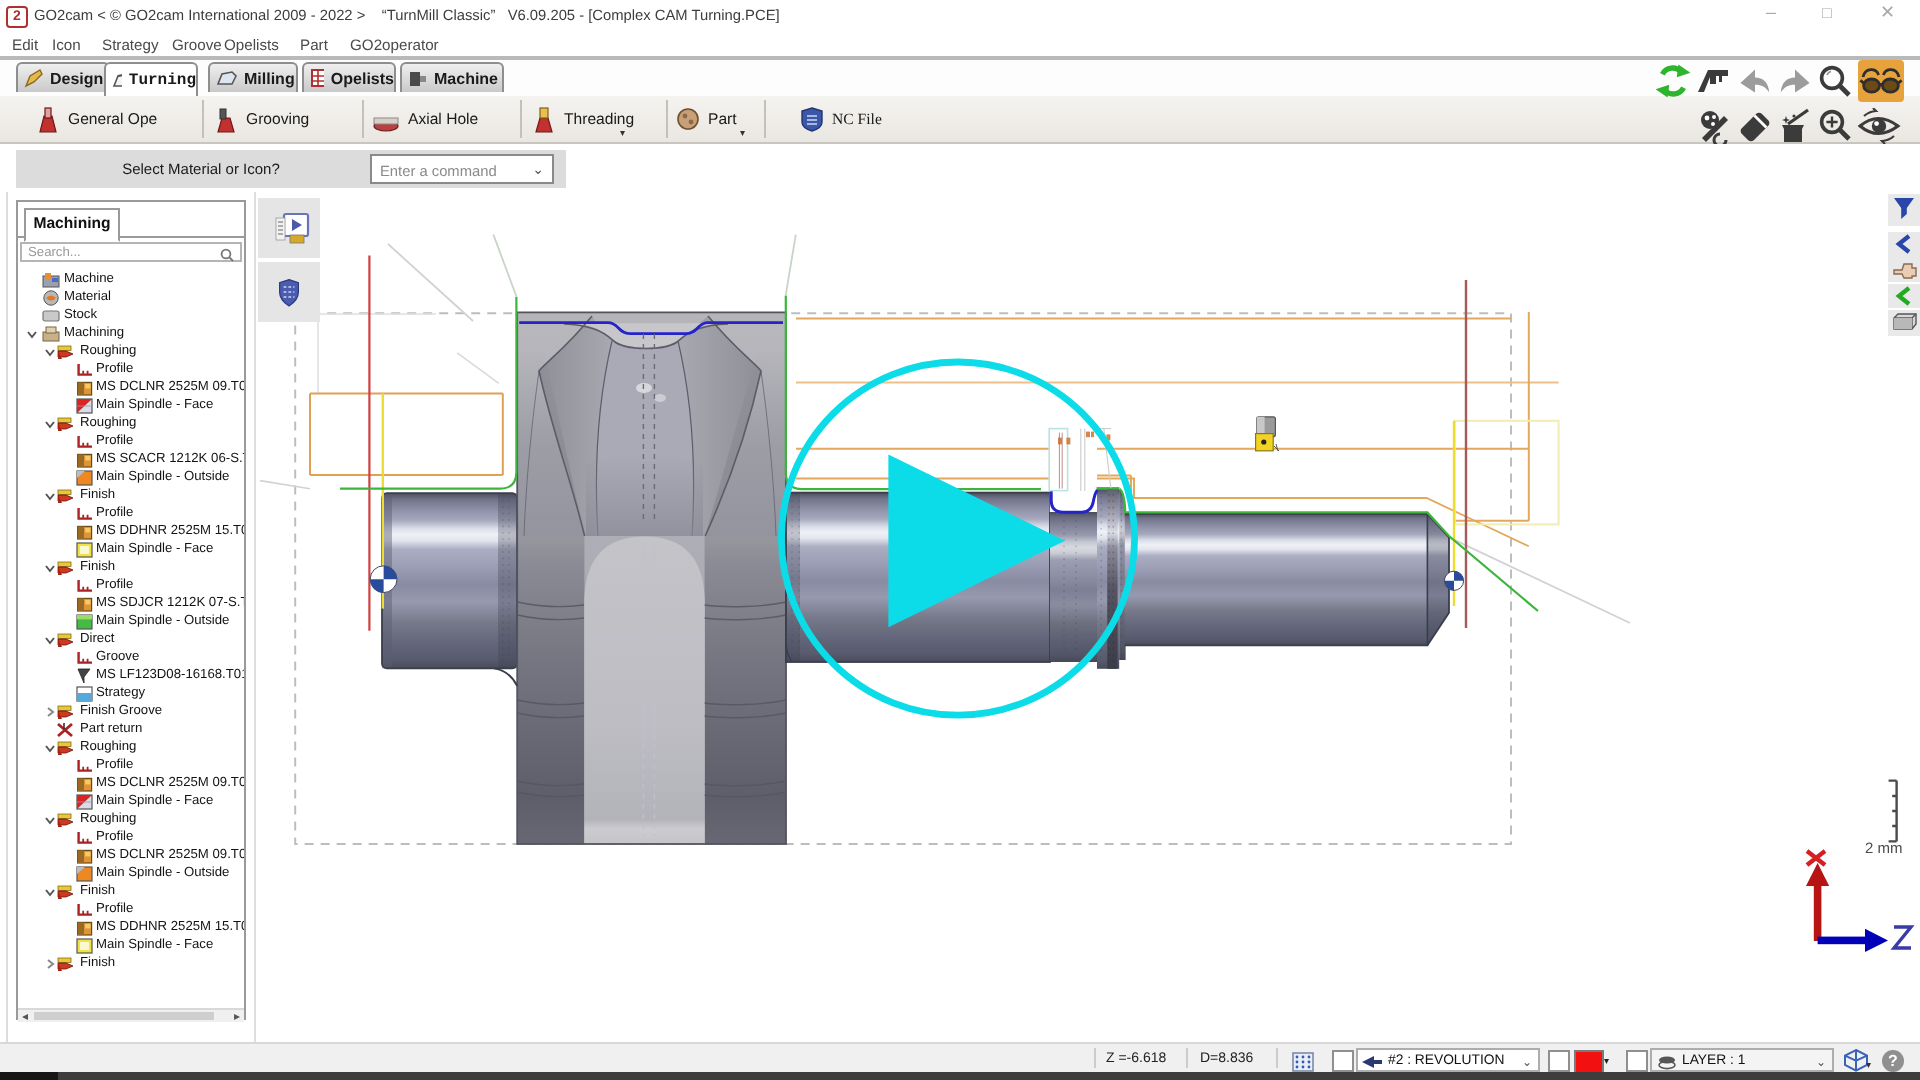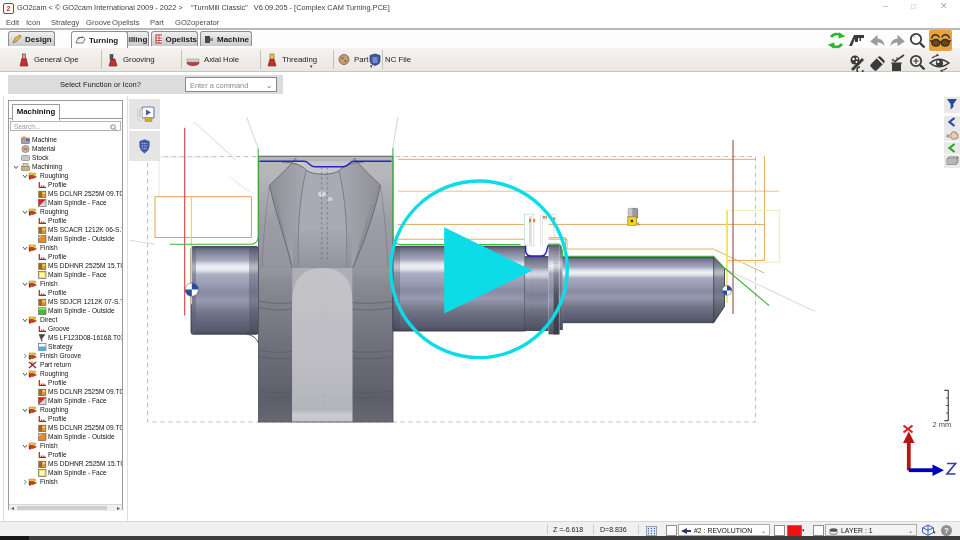--- a/index.html
+++ b/index.html
@@ -83,21 +83,21 @@
     <span style="left:150px;">Part</span>
   <span style="left:175px;">GO2operator</span>
 </div>
 <div id="tabline"></div>
 
 <div id="tabrow">
   <div class="tab" style="left:8px;width:47px;">
     <svg width="10" height="10">
         <path d="M1,9 L3,4 L8,1 L9,3 L5,7 Z" fill="#e8b84b" stroke="#8a6a20" stroke-width="0.7"></path>
       </svg>Design</div>
-  <div class="tab active" style="left:71px;width:57px;">
+  <div class="tab active" style="left:52px;width:47px;font-family:Liberation Mono, monospace;">
     <svg width="11" height="11">
         <path d="M1,8 L3,3 L8,2 L10,4 L8,8 Z" fill="#f5f5f5" stroke="#555" stroke-width="0.8"></path>
         <path d="M3,3 L8,2" stroke="#555"></path>
       </svg>Turning</div>
   <div class="tab" style="left:104px;width:45px;">
     <svg width="11" height="11">
         <path d="M1,8 L3,3 L8,2 L10,4 L8,8 Z" fill="#dde6f0" stroke="#555" stroke-width="0.8"></path>
       </svg>Milling</div>
   <div class="tab" style="left:151px;width:47px;">
     <svg width="10" height="10">
@@ -133,29 +133,29 @@
       </svg>Threading</div>
   <div class="dd" style="left:310px;top:15px;">▾</div>
   <div class="tsep" style="left:333px;"></div>
   <div class="tbtn" style="left:338px;"><svg width="12" height="13">
         <circle cx="6" cy="6.5" r="5" fill="#c8a078" stroke="#705030" stroke-width="0.8"></circle>
         <circle cx="4.5" cy="5" r="1.2" fill="#8a6a4a"></circle>
         <circle cx="7.5" cy="8" r="1.2" fill="#8a6a4a"></circle>
       </svg>Part</div>
   <div class="dd" style="left:370px;top:15px;">▾</div>
   <div class="tsep" style="left:382px;"></div>
-  <div class="tbtn" style="left:369px;"><svg width="12" height="13">
+  <div class="tbtn" style="left:400px;font-family:Liberation Serif, serif;"><svg width="12" height="13">
         <path d="M6,1 L11,2.5 V8 Q11,11 6,12.5 Q1,11 1,8 V2.5 Z" fill="#3a57a8" stroke="#223570" stroke-width="0.7"></path>
         <path d="M3.5,5 h5 M3.5,7 h5 M3.5,9 h5" stroke="#cfd8f0" stroke-width="0.8"></path>
       </svg>NC File</div>
 </div>
 
 <div id="cmdrow">
   <div id="cmdbar">
-    <div class="lbl">Select Function or Icon?</div>
+    <div class="lbl">Select Material or Icon?</div>
     <div id="combo">Enter a command<span class="arr">⌄</span></div>
   </div>
 </div>
 
 <div id="ricons">
 <div class="ricon" style="left:827px;top:31px;"><svg width="19" height="19">
  <g stroke="#2db52d" stroke-width="2.7" fill="none">
  <path d="M4.2,6.1 A5.8,5.8 0 0 1 13.6,4.9"></path>
  <path d="M14.8,12.9 A5.8,5.8 0 0 1 5.4,14.1"></path>
         </g>

